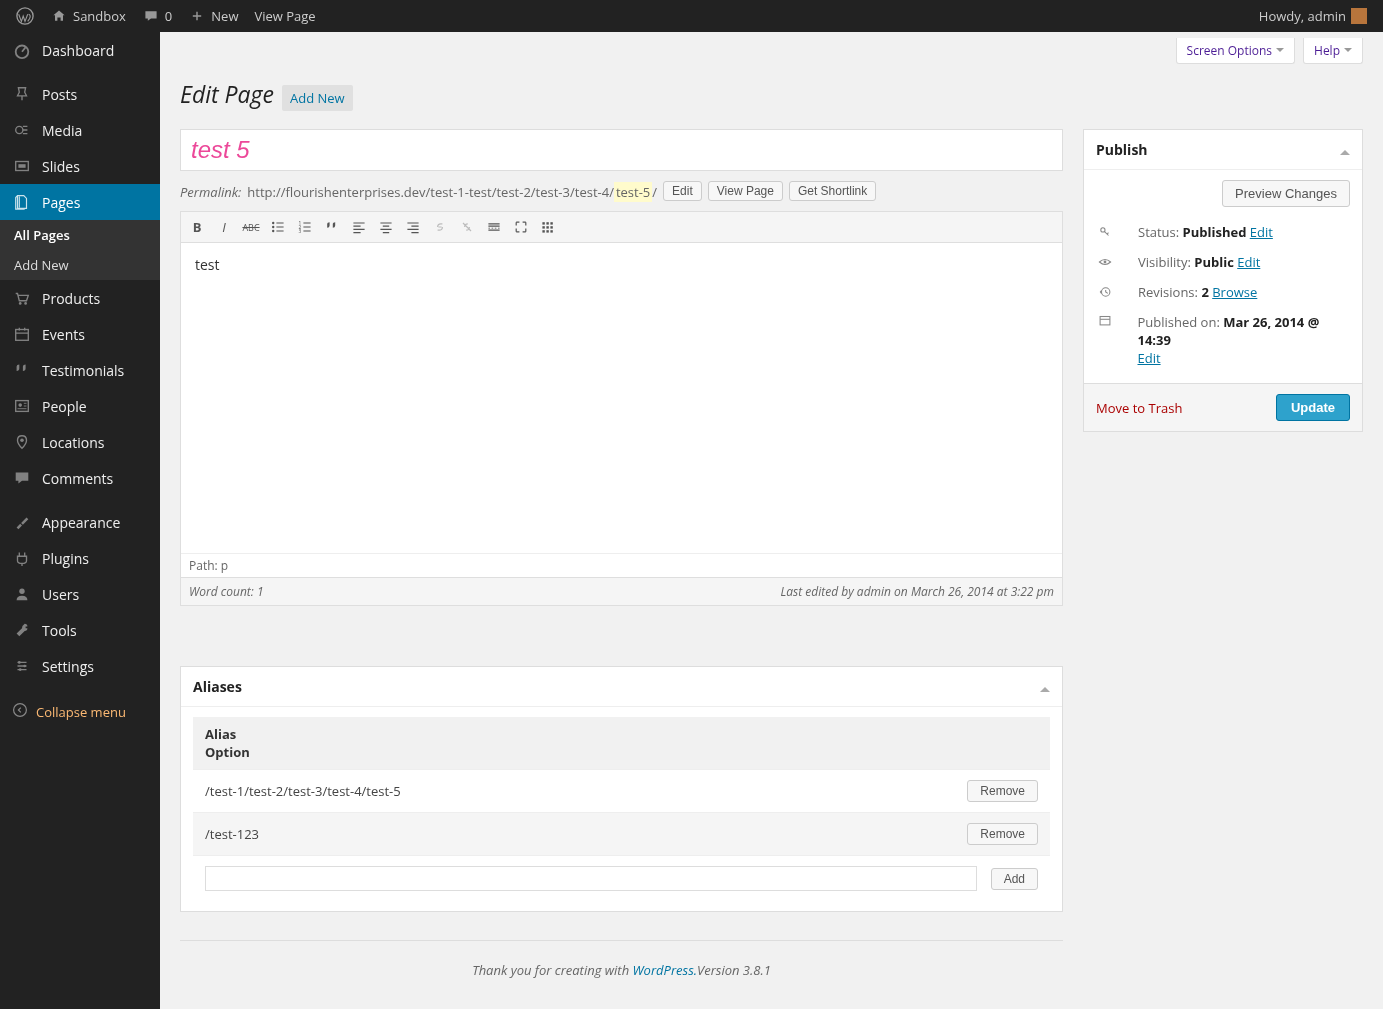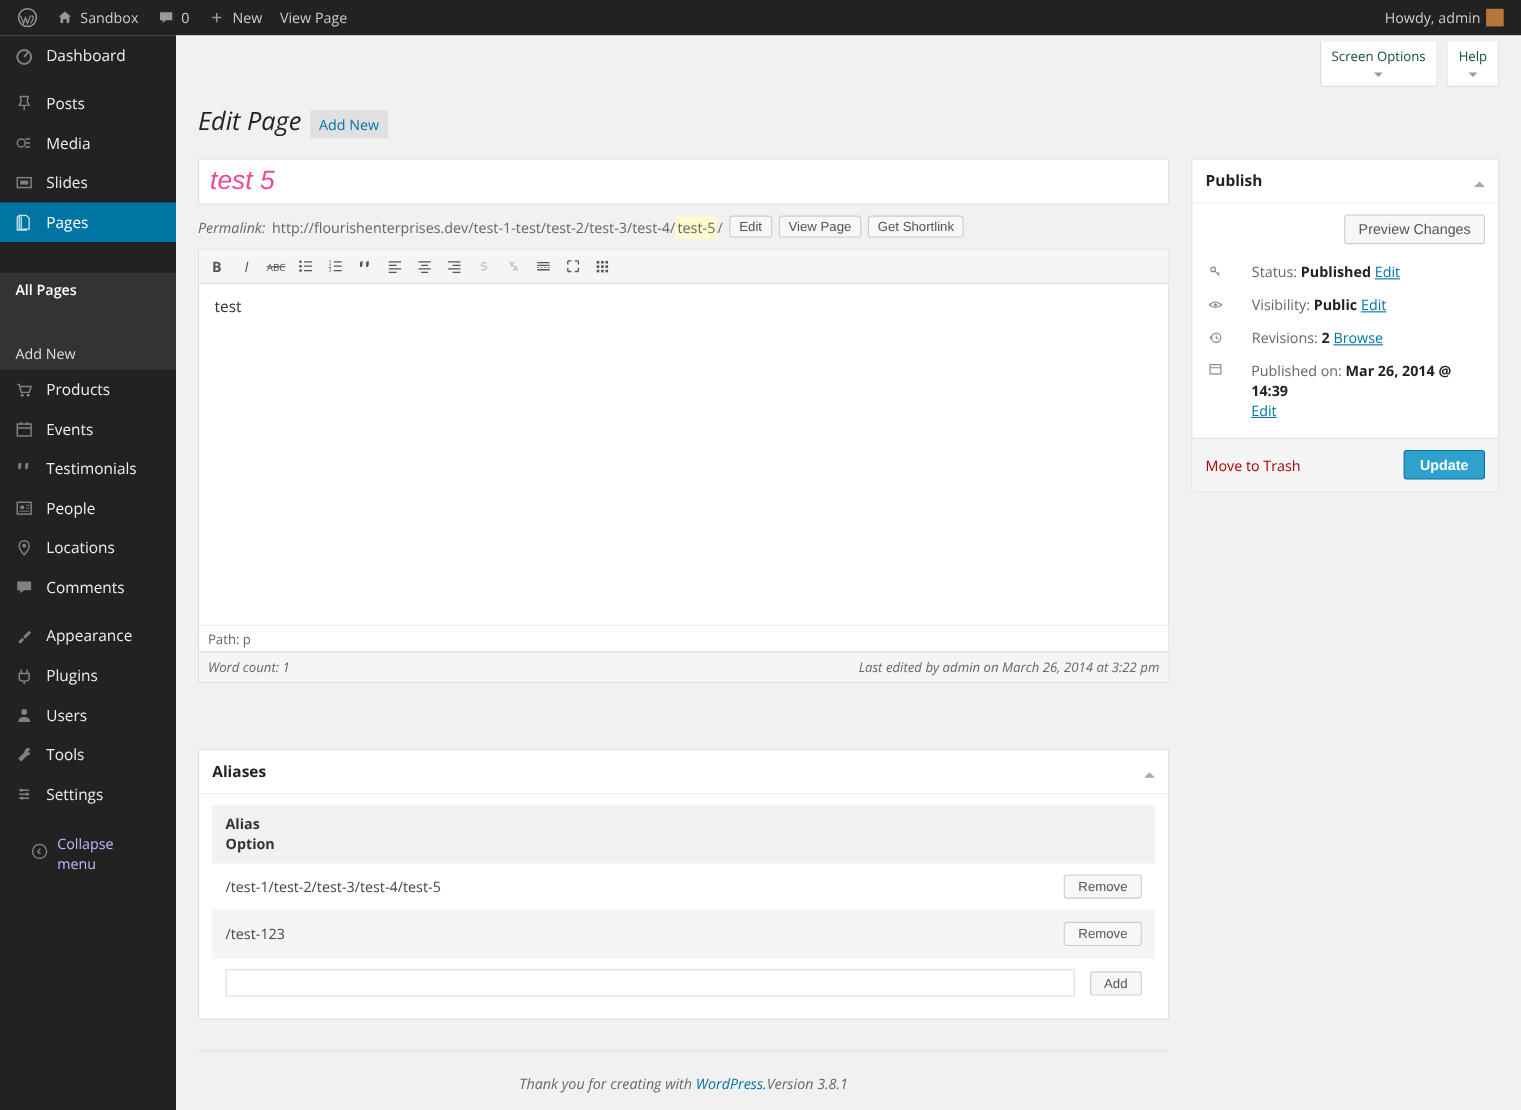--- a/index.html
+++ b/index.html
@@ -13,28 +13,28 @@
 .avatar-img { width: 16px; height: 16px; background: #b8753c; }
 
 
 .wrap { display: flex; min-height: calc(100vh - 32px); }
 .sidebar { width: 160px; background: #222; color: #eee; flex-shrink: 0; }
 .menu-item { display: flex; align-items: center; gap: 10px; padding: 8px 12px; color: #eee; cursor: pointer; font-size: 14px; position: relative; }
 .menu-item.active { background: #0074a2; color: #fff; }
 .menu-item.active::after { content: ""; position: absolute; right: -8px; top: 50%; transform: translateY(-50%); border: 8px solid transparent; border-right-color: #f1f1f1; }
 .menu-icon { width: 20px; height: 20px; display: flex; align-items: center; justify-content: center; opacity: 0.8; }
 .submenu { background: #333; }
-.submenu-item { padding: 6px 12px 6px 14px; color: #ddd; cursor: pointer; font-size: 13px; margin-top: 28px; }
+.submenu-item { padding: 6px 12px 6px 14px; color: #ddd; cursor: pointer; font-size: 13px; }
 .submenu-item.current { color: #fff; font-weight: 600; }
-.collapse { display: flex; align-items: center; gap: 8px; padding: 10px 28px; color: #c4b5fd; cursor: pointer; font-size: 13px; }
+.collapse { display: flex; align-items: center; gap: 8px; padding: 10px 12px; color: #fdba74; cursor: pointer; font-size: 13px; }
 
 
 .content { flex: 1; padding: 0 20px 40px; position: relative; }
 .top-tabs { display: flex; justify-content: flex-end; gap: 8px; padding-top: 6px; }
-.top-tab { background: #fff; border: 1px solid #ddd; border-top: none; border-radius: 0 0 3px 3px; padding: 4px 10px; font-size: 12px; color: #14532d; cursor: pointer; display: flex; align-items: center; gap: 4px; flex-direction: column; }
+.top-tab { background: #fff; border: 1px solid #ddd; border-top: none; border-radius: 0 0 3px 3px; padding: 4px 10px; font-size: 12px; color: #4c1d95; cursor: pointer; display: flex; align-items: center; gap: 4px; }
 .tri-down { width: 0; height: 0; border: 4px solid transparent; border-top-color: #999; margin-top: 3px; }
 
 .page-heading { display: flex; align-items: baseline; gap: 8px; margin: 14px 0 18px; }
 .page-heading h1 { font-size: 23px; font-weight: 400; color: #222; font-style: italic; }
 .page-heading .addnew { background: #e0e0e0; padding: 4px 8px; font-size: 13px; color: #0074a2; border-radius: 2px; cursor: pointer; }
 
 .main-cols { display: flex; gap: 20px; }
 .col-left { flex: 1; }
 .col-right { width: 280px; flex-shrink: 0; }
 

